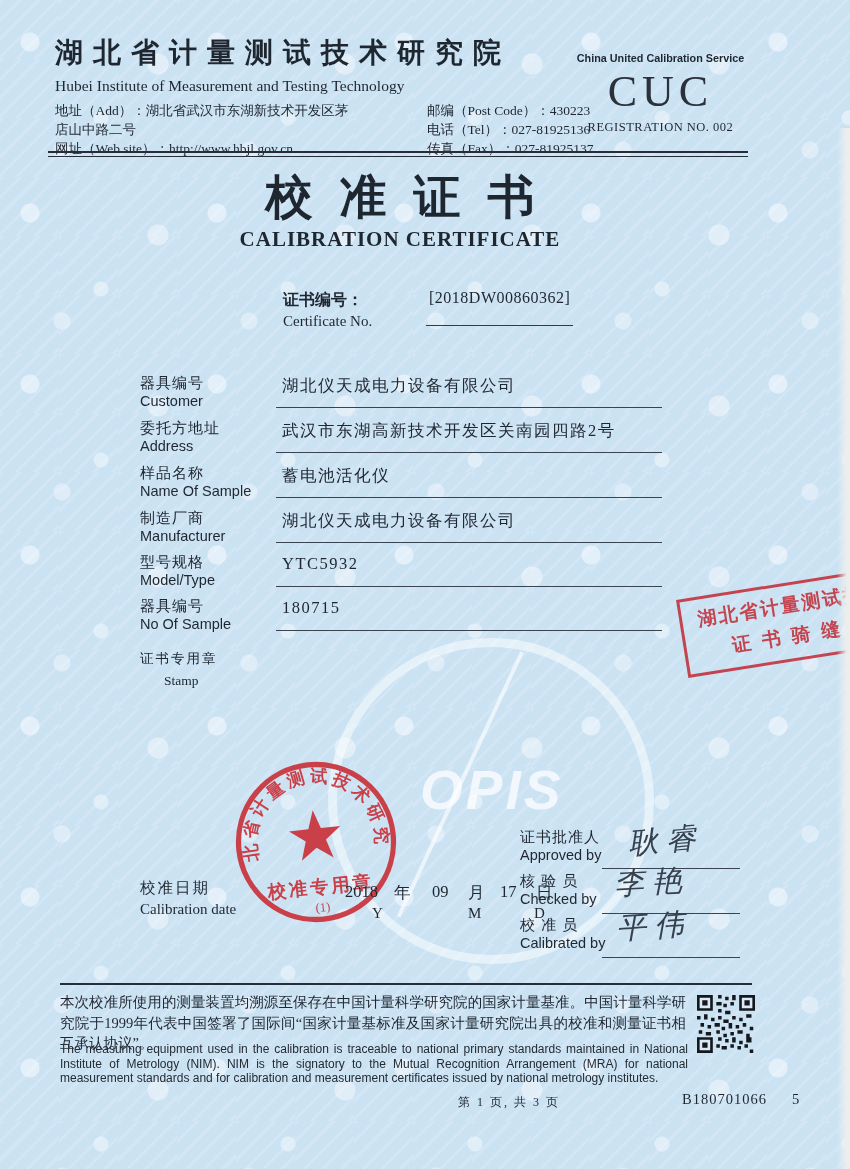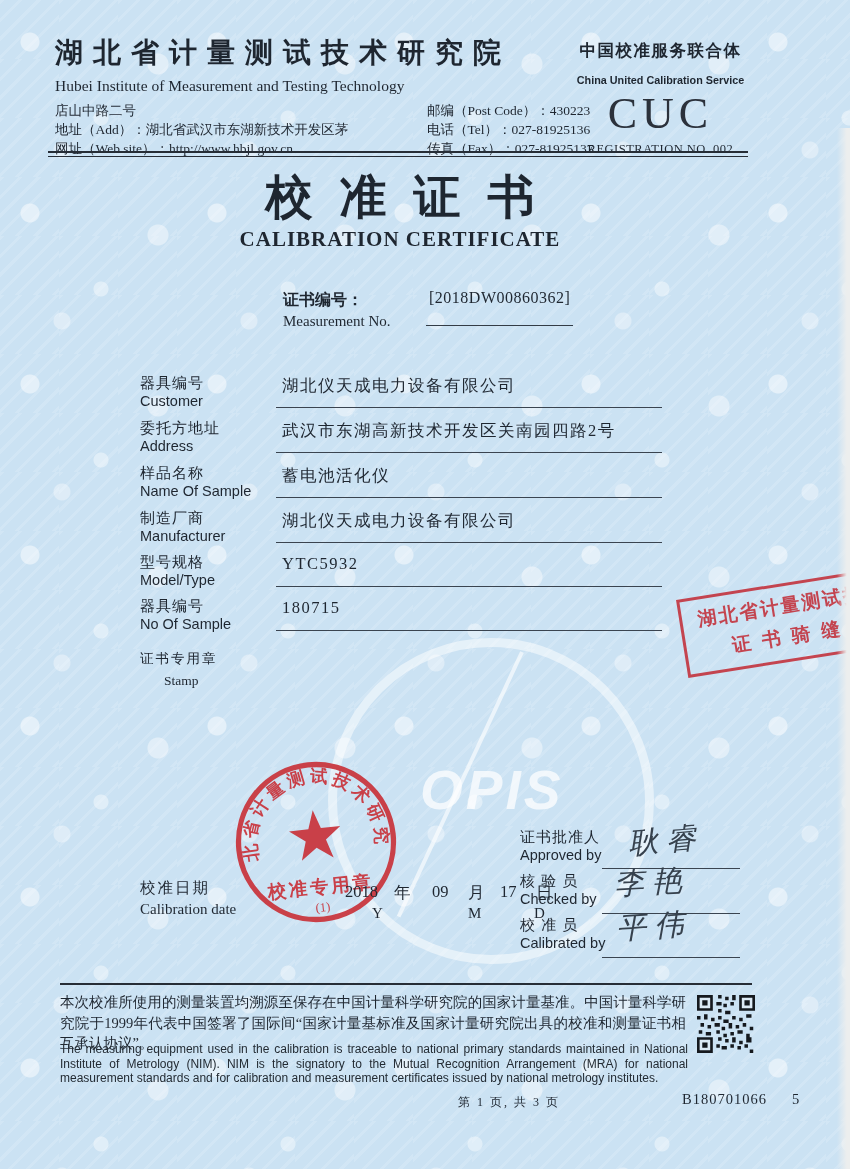--- a/index.html
+++ b/index.html
@@ -86,45 +86,44 @@
 </head>
 <body>
 
 <div class="page">
 
   <div class="abs inst-cn serif">湖北省计量测试技术研究院</div>
   <div class="abs inst-en serif">Hubei Institute of Measurement and Testing Technology</div>
 
   <div class="abs contact serif">
     <div class="col1">
+      <div>地址（Add）：湖北省武汉市东湖新技术开发区茅</div>
       <div>店山中路二号</div>
-      <div>地址（Add）：湖北省武汉市东湖新技术开发区茅</div>
       <div>网址（Web site）：http://www.hbjl.gov.cn</div>
     </div>
     <div class="col2">
       <div>邮编（Post Code）：430223</div>
       <div>电话（Tel）：027-81925136</div>
       <div>传真（Fax）：027-81925137</div>
     </div>
   </div>
 
   <div class="abs cuc-block">
-    <div class="cuc-cn sans">中国校准服务联合体</div>
     <div class="cuc-en sans">China United Calibration Service</div>
     <div class="cuc-abbr serif">CUC</div>
     <div class="cuc-reg serif">REGISTRATION NO. 002</div>
   </div>
 
   <div class="abs rule-double"></div>
 
   <div class="abs title-cn serif">校准证书</div>
   <div class="abs title-en serif">CALIBRATION CERTIFICATE</div>
 
   <div class="abs certno-cn serif">证书编号：</div>
-  <div class="abs certno-en serif">Measurement No.</div>
+  <div class="abs certno-en serif">Certificate No.</div>
   <div class="abs certno-val serif">[2018DW00860362]</div>
 
   <div>
     <div class="abs" style="left:140px;top:374px;">
       <div class="field-label-cn sans">器具编号</div>
       <div class="field-label-en sans">Customer</div>
     </div>
     <div class="abs field-value serif" style="left:282px;top:375px;">湖北仪天成电力设备有限公司</div>
     <div class="abs field-line" style="left:276px;top:407px;width:386px;"></div>
 

